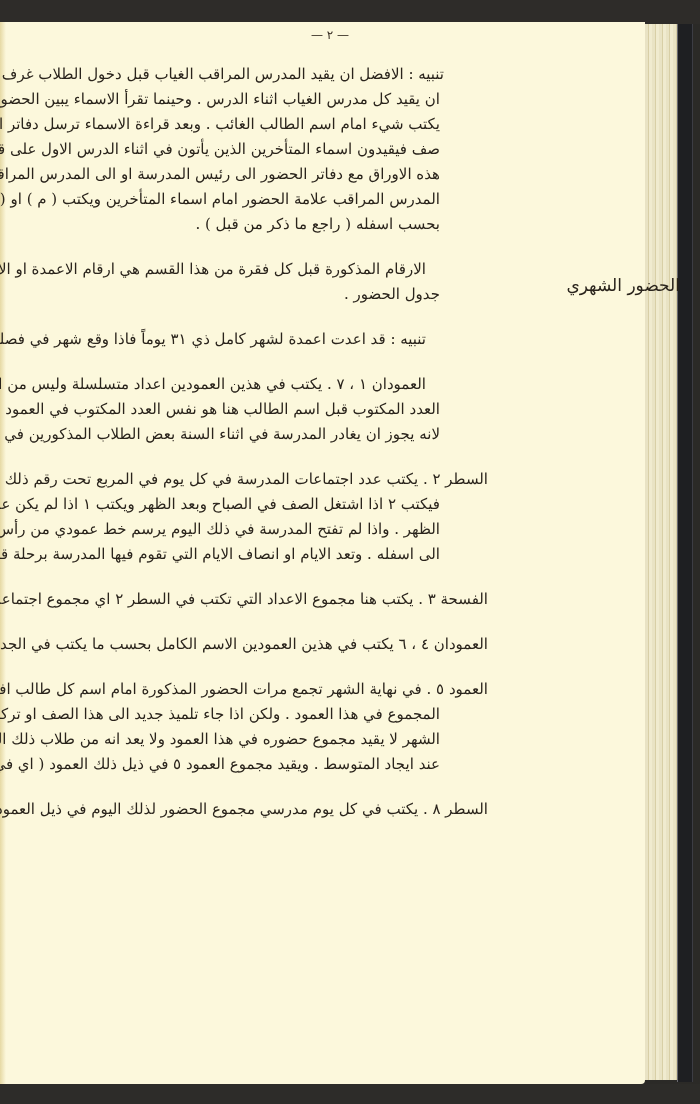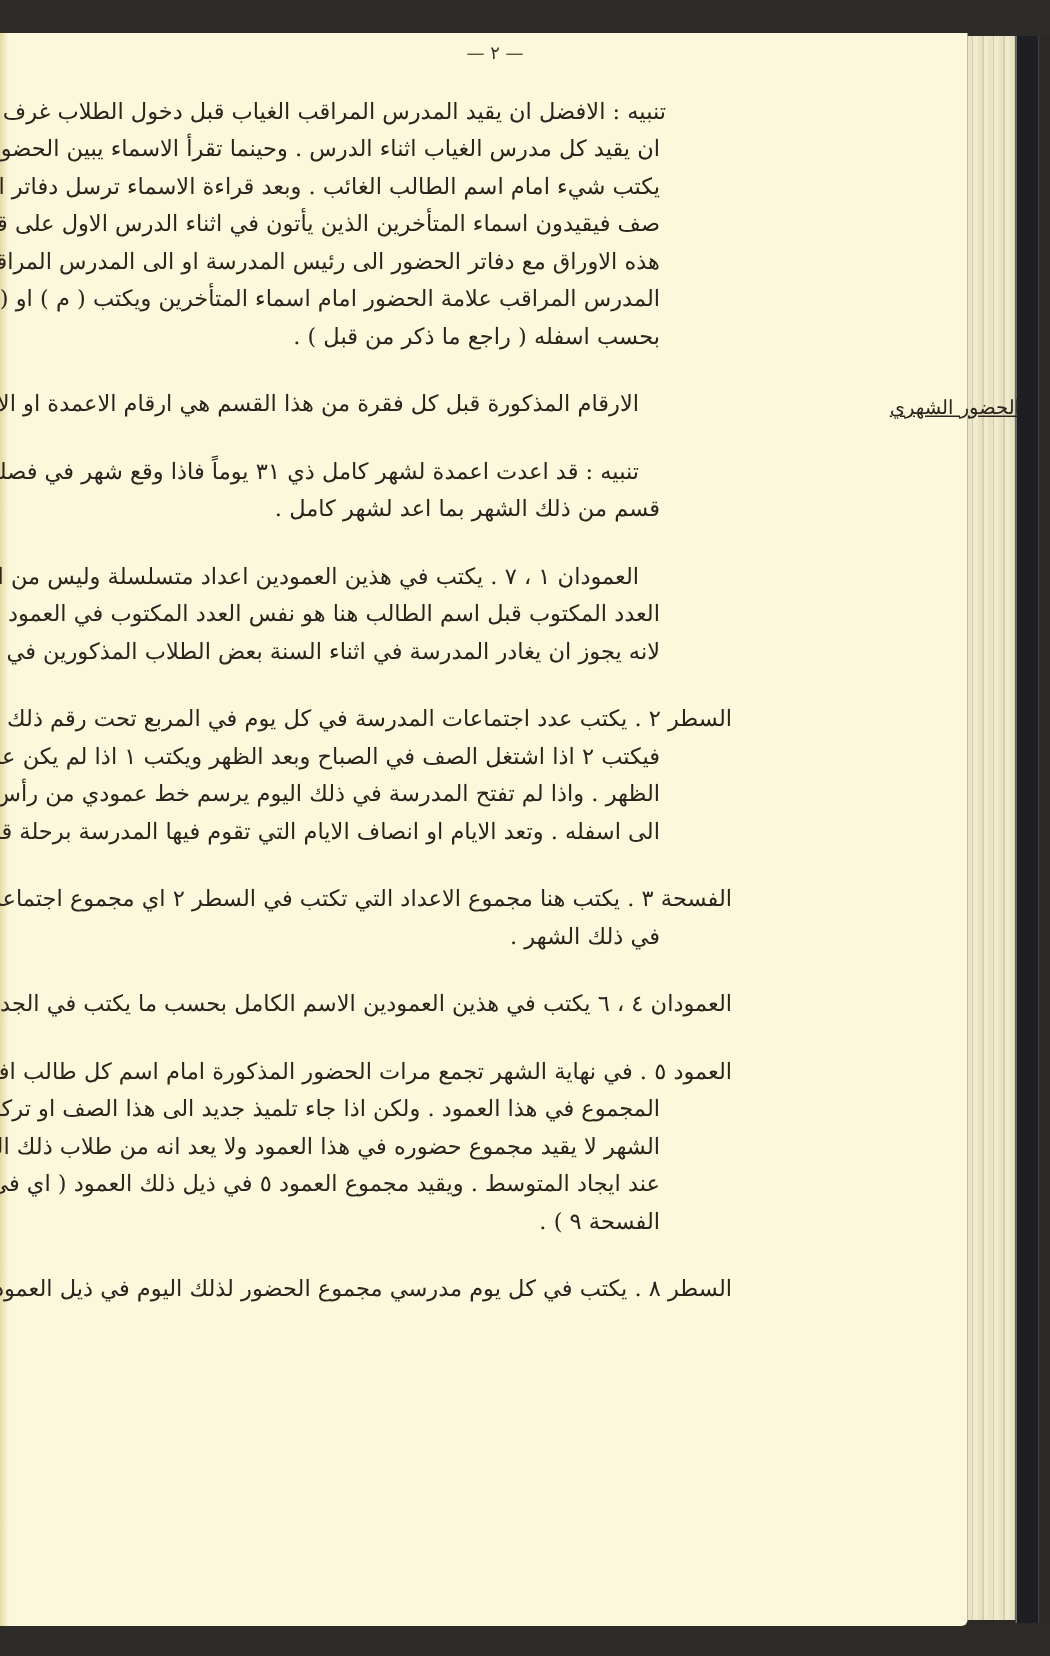--- a/index.html
+++ b/index.html
@@ -48,22 +48,22 @@
     font-size: 15px;
     line-height: 25px;
   }
   .para {
     position: relative;
     margin: 0;
     white-space: nowrap;
   }
   .line { display: block; height: 25px; overflow: visible; }
   .side-label {
-    position: absolute; right: -66px; top: 3px;
-    font-size: 13px; color: #2a241c; text-decoration: underline;
+    position: absolute; right: -66px; top: 16px;
+    font-size: 17px; color: #2a241c;
   }
   .gap-m { height: 20px; }
 </style>
 </head>
 <body>
 
 <div class="cover-top"></div>
 <div class="page"></div>
 <div class="left-shadow"></div>
 <div class="page-edges"></div>
@@ -82,27 +82,27 @@
     <span class="line" style="padding-right:180px">هذه الاوراق مع دفاتر الحضور الى رئيس المدرسة او الى المدرس المراقب فيرسم الرئيس ا</span>
     <span class="line" style="padding-right:180px">المدرس المراقب علامة الحضور امام اسماء المتأخرين ويكتب ( م ) او ( غ ) امام اسماء الغائب</span>
     <span class="line" style="padding-right:180px">بحسب اسفله ( راجع ما ذكر من قبل ) .</span>
   </div>
 
   <div class="gap-m"></div>
 
   <div class="para">
     <span class="side-label" style="right:-60px; position:absolute; left:auto">الحضور الشهري</span>
     <span class="line" style="padding-right:194px">الارقام المذكورة قبل كل فقرة من هذا القسم هي ارقام الاعمدة او الاسطر او الفسح ف</span>
+    <span class="line" style="padding-right:180px">جدول الحضور .</span>
   </div>
 
   <div class="gap-m"></div>
 
   <div class="para">
     <span class="line" style="padding-right:194px">تنبيه :  قد اعدت اعمدة لشهر كامل ذي ٣١ يوماً فاذا وقع شهر في فصلين مختلفين يخص ك</span>
-    <span class="line" style="padding-right:180px">قسم من ذلك الشهر بما اعد لشهر كامل .</span>
   </div>
 
   <div class="gap-m"></div>
 
   <div class="para">
     <span class="line" style="padding-right:194px">العمودان ١ ، ٧ . يكتب في هذين العمودين اعداد متسلسلة وليس من الضروري ان يكو</span>
     <span class="line" style="padding-right:180px">العدد المكتوب قبل اسم الطالب هنا هو نفس العدد المكتوب في العمود ١ من الجدول (</span>
     <span class="line" style="padding-right:180px">لانه يجوز ان يغادر المدرسة في اثناء السنة بعض الطلاب المذكورين في ذلك الجدول .</span>
   </div>
 
@@ -112,37 +112,35 @@
     <span class="line" style="padding-right:132px">السطر ٢ .   يكتب عدد اجتماعات المدرسة في كل يوم في المربع تحت رقم ذلك اليوم من الش</span>
     <span class="line" style="padding-right:180px">فيكتب ٢ اذا اشتغل الصف في الصباح وبعد الظهر ويكتب ١ اذا لم يكن عمل بع</span>
     <span class="line" style="padding-right:180px">الظهر . واذا لم تفتح المدرسة في ذلك اليوم يرسم خط عمودي من رأس ذلك العمو</span>
     <span class="line" style="padding-right:180px">الى اسفله . وتعد الايام او انصاف الايام التي تقوم فيها المدرسة برحلة قصد التن</span>
   </div>
 
   <div class="gap-m"></div>
 
   <div class="para">
     <span class="line" style="padding-right:132px">الفسحة ٣ .   يكتب هنا مجموع الاعداد التي تكتب في السطر ٢ اي مجموع اجتماعات المدر</span>
-    <span class="line" style="padding-right:180px">في ذلك الشهر .</span>
   </div>
 
   <div class="gap-m"></div>
 
   <div class="para">
     <span class="line" style="padding-right:132px">العمودان ٤ ، ٦ يكتب في هذين العمودين الاسم الكامل بحسب ما يكتب في الجدول ( ١ ) .</span>
   </div>
 
   <div class="gap-m"></div>
 
   <div class="para">
     <span class="line" style="padding-right:132px">العمود ٥ .   في نهاية الشهر تجمع مرات الحضور المذكورة امام اسم كل طالب افقيا ويق</span>
     <span class="line" style="padding-right:180px">المجموع في هذا العمود . ولكن اذا جاء تلميذ جديد الى هذا الصف او تركه في اث</span>
     <span class="line" style="padding-right:180px">الشهر لا يقيد مجموع حضوره في هذا العمود ولا يعد انه من طلاب ذلك الصف</span>
     <span class="line" style="padding-right:180px">عند ايجاد المتوسط . ويقيد مجموع العمود ٥ في ذيل ذلك العمود ( اي في محاذ</span>
-    <span class="line" style="padding-right:180px">الفسحة ٩ ) .</span>
   </div>
 
   <div class="gap-m"></div>
 
   <div class="para">
     <span class="line" style="padding-right:132px">السطر ٨ .   يكتب في كل يوم مدرسي مجموع الحضور لذلك اليوم في ذيل العمود الذي يخص</span>
   </div>
 
 </div>
 

